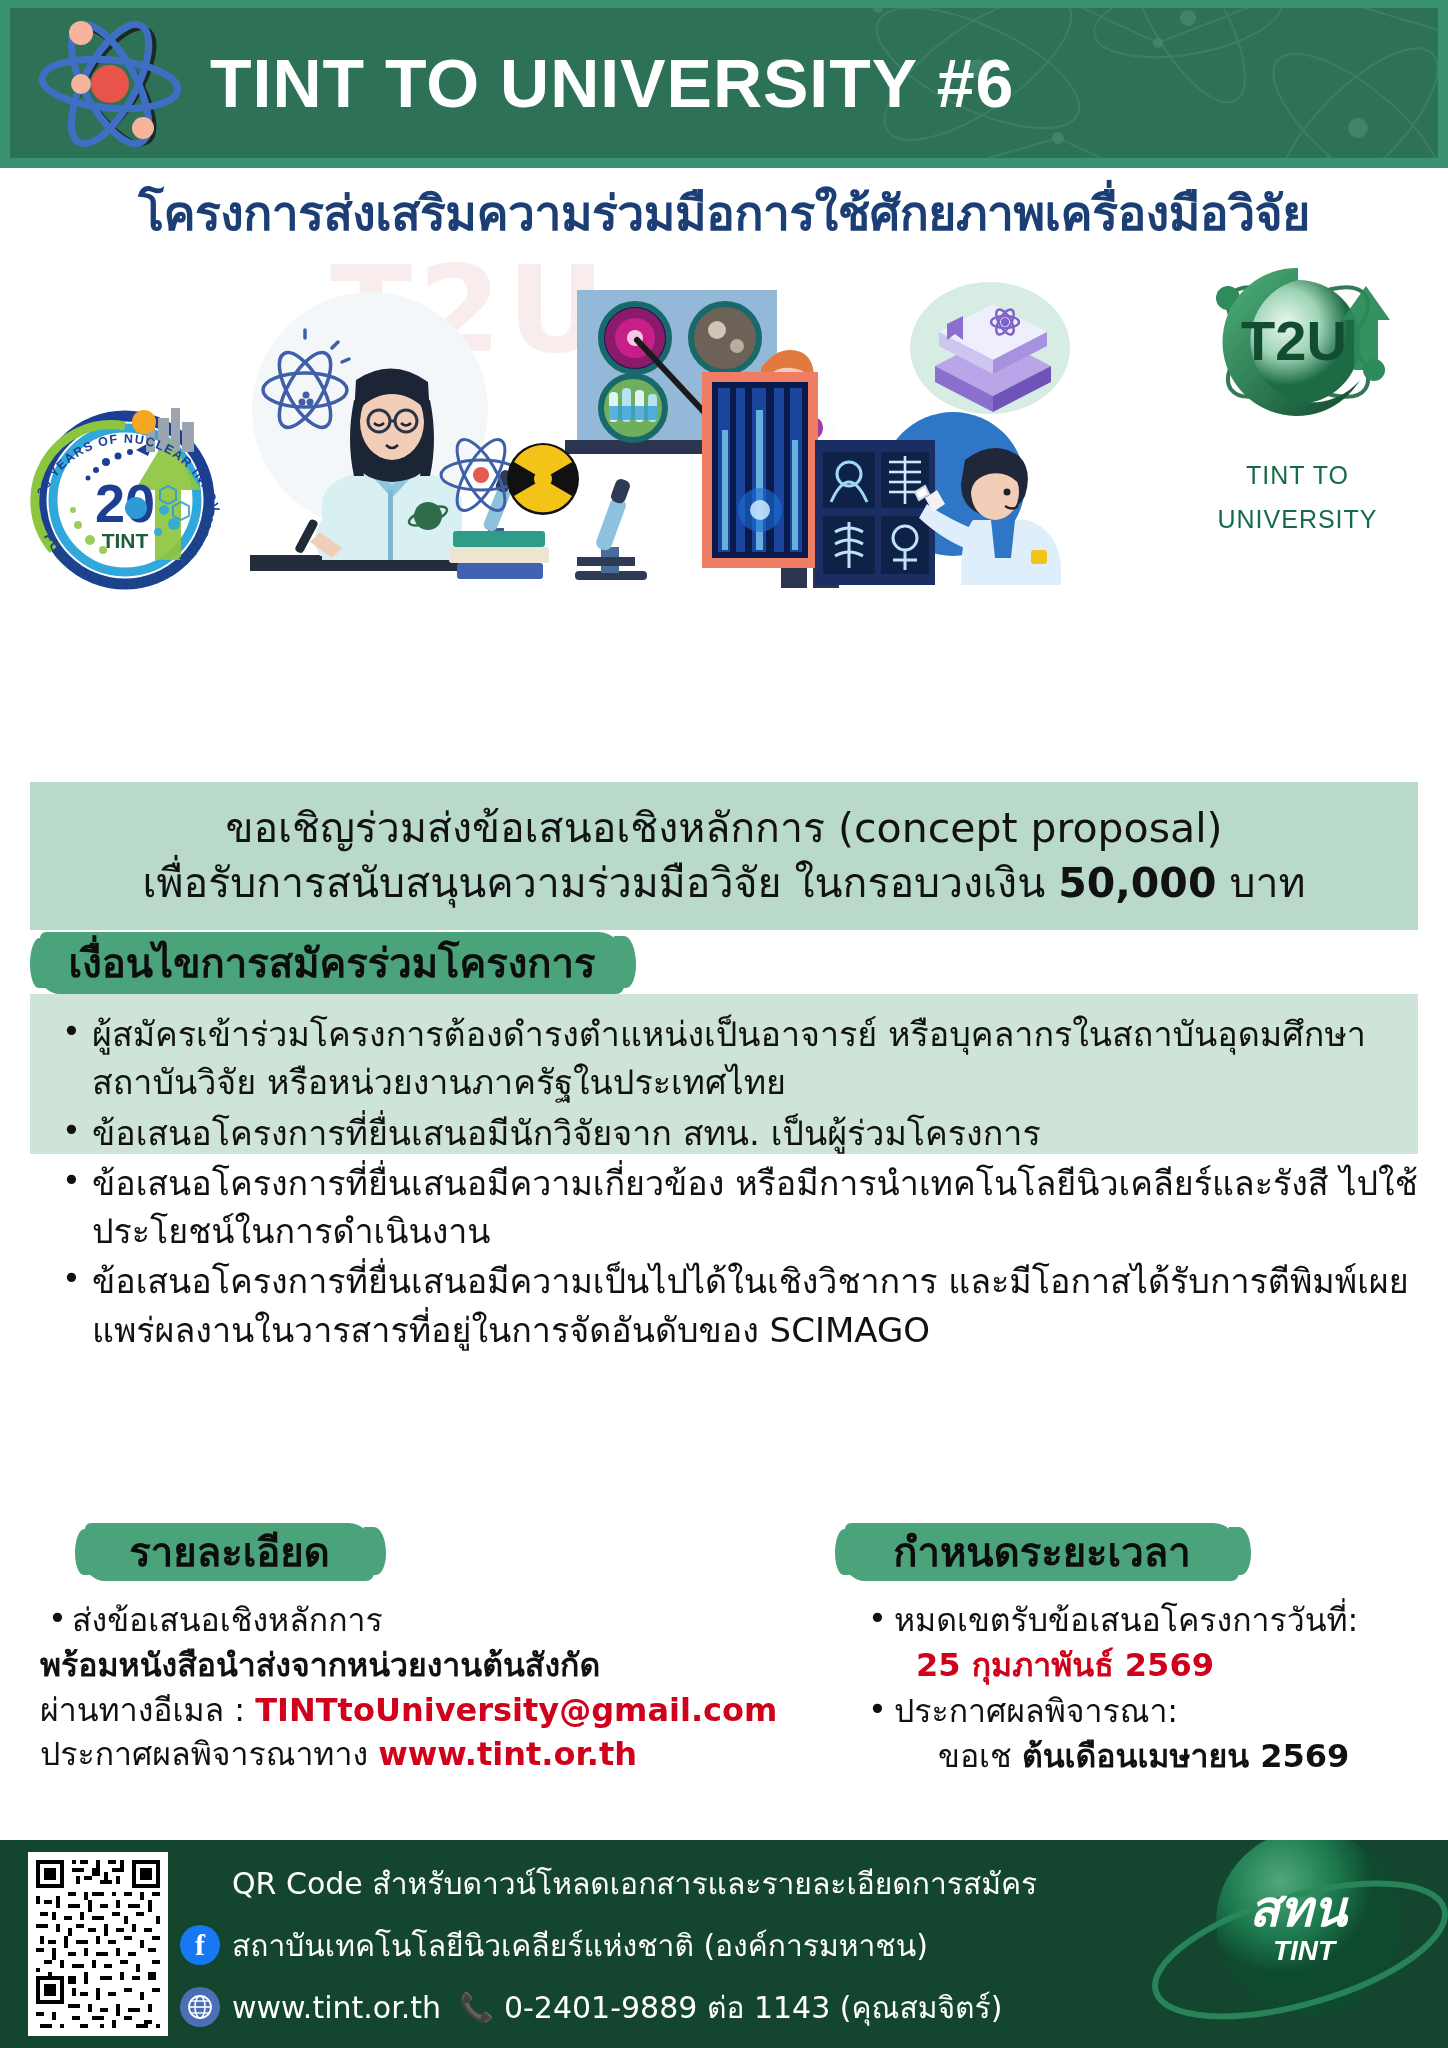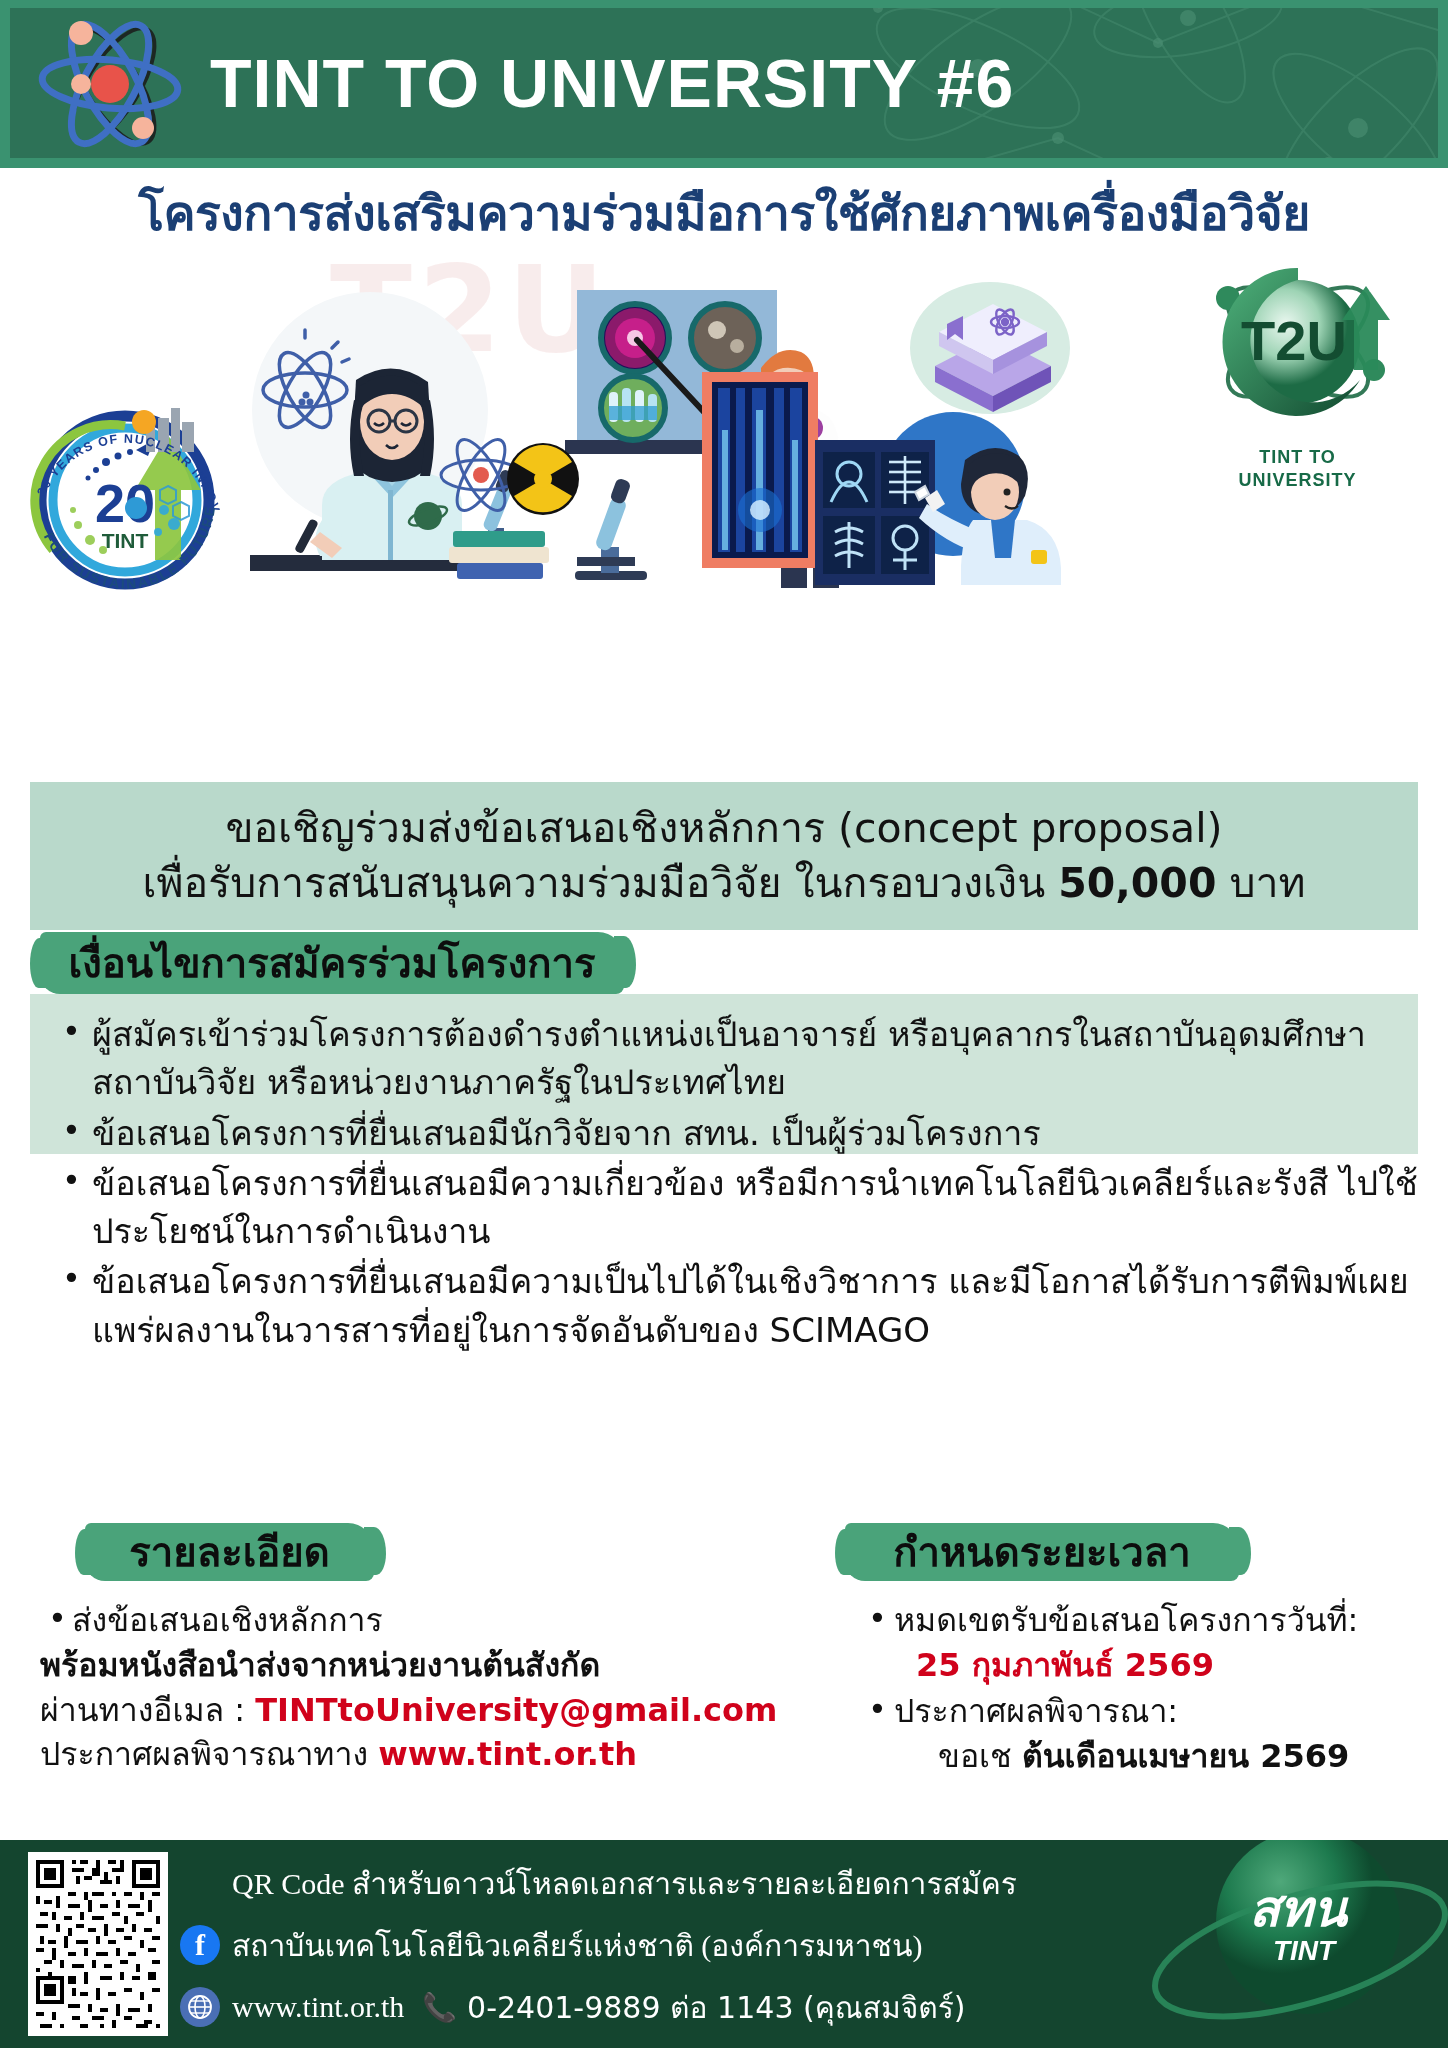--- a/index.html
+++ b/index.html
@@ -93,25 +93,25 @@
   }
   
   .logo-t2u {
     position: absolute;
     left: 1170px; top: 10px;
     width: 255px; height: 250px;
     text-align: center;
   }
   .logo-t2u-label {
     color: #176a47;
-    font-weight: 700;
-    font-size: 18px;
+    font-weight: 400;
+    font-size: 25px;
     line-height: 1.05;
     letter-spacing: 1px;
-    margin-top: 4px;
+    margin-top: 18px;
     font-family: "Liberation Sans", sans-serif;
   }
 
   
   .illus { position: absolute; }
 
   
   .callout {
     position: absolute;
     left: 30px; top: 782px;
@@ -262,21 +262,21 @@
     left: 180px; top: 12px;
     color: #ffffff;
   }
   .f-row {
     display: flex;
     align-items: center;
     height: 62px;
     font-size: 30px;
     white-space: nowrap;
   }
-  .f-row .lbl { margin-left: 12px; font-family: Liberation Serif, serif; }
+  .f-row .lbl { margin-left: 12px; }
   .icon-fb, .icon-globe {
     width: 40px; height: 40px;
     border-radius: 50%;
     display: inline-flex;
     align-items: center;
     justify-content: center;
     flex: 0 0 auto;
   }
   .icon-fb { background: #1877f2; color: #fff; font-weight: 800; font-size: 30px;
              font-family: "Liberation Serif", serif; }

